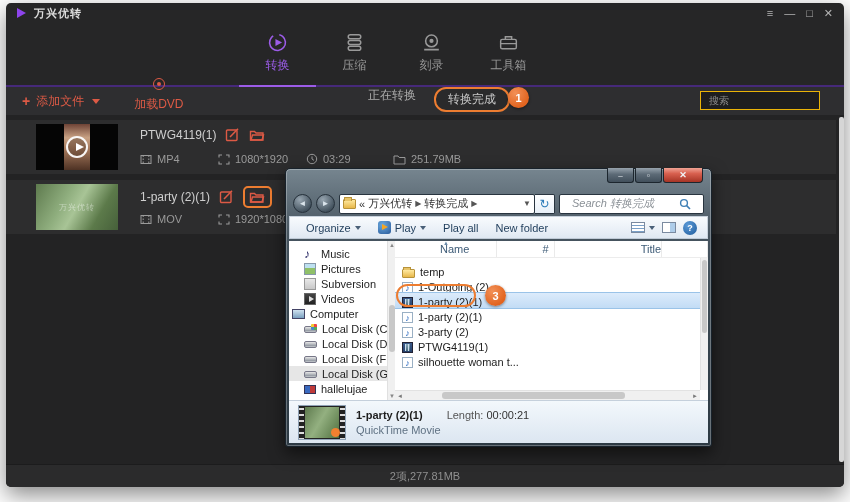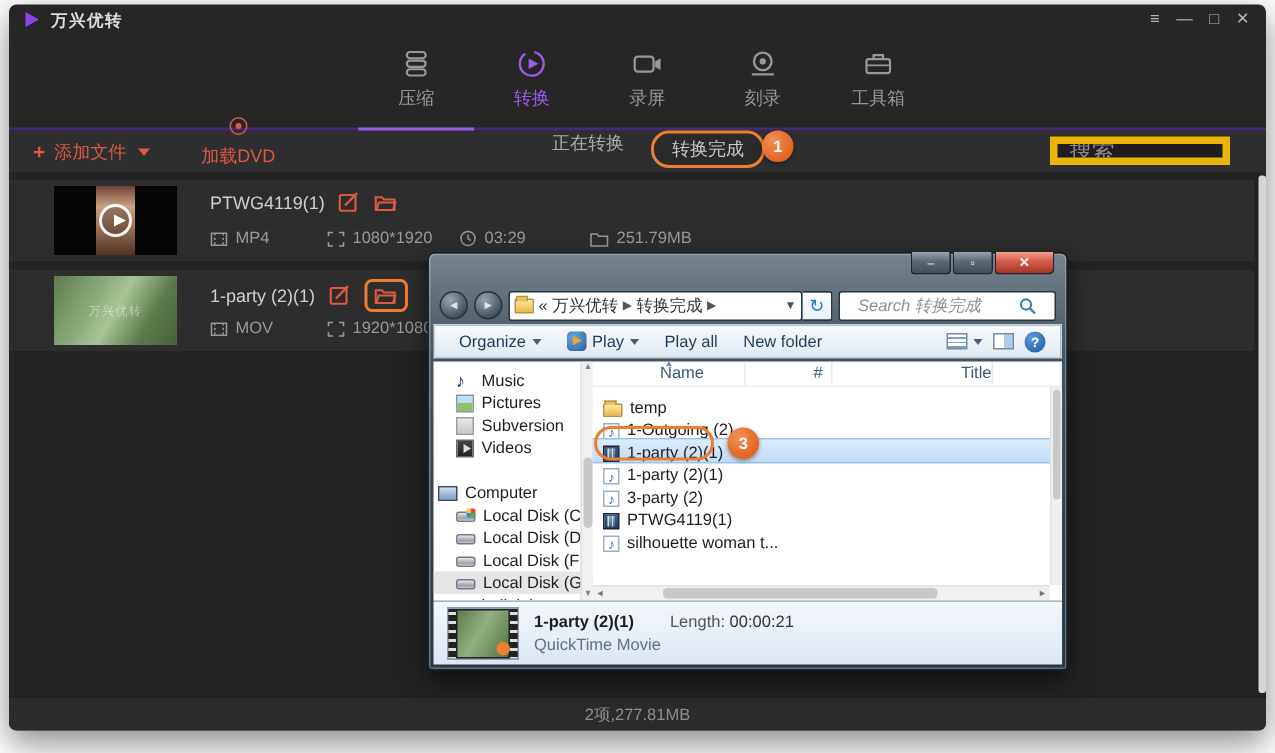--- a/index.html
+++ b/index.html
@@ -26,21 +26,21 @@
   .tb-btn { display:flex; align-items:center; gap:6px; color:#dd5a45; font-size:12px; margin-left:16px; cursor:pointer; }
   .tb-btn .plus { font-size:14px; font-weight:bold; }
   .caret { width:0; height:0; border-left:4px solid transparent; border-right:4px solid transparent; border-top:5px solid #dd5a45; margin-left:2px; }
   .dvd-ring { width:12px; height:12px; border:1.5px solid #dd5a45; border-radius:50%; position:relative; }
   .dvd-ring::after { content:""; position:absolute; left:50%; top:50%; width:4px; height:4px; margin:-2px 0 0 -2px; background:#dd5a45; border-radius:50%; }
   .status-tabs { position:absolute; left:352px; top:0; height:28px; display:flex; align-items:flex-start; gap:8px; }
   .tab-converting { color:#adadad; font-size:12px; padding:0 10px; cursor:pointer; }
   .tab-finished { color:#c9c9c9; font-size:12px; border:2px solid #ed7d31; border-radius:12px; padding:2px 12px; background:#2a2a2b; cursor:pointer; }
   .step-badge { width:21px; height:21px; border-radius:50%; background:radial-gradient(circle at 35% 30%, #f29057, #e2641f 70%); color:#fff; font-size:11px; font-weight:bold; display:flex; align-items:center; justify-content:center; box-shadow:0 1px 3px rgba(0,0,0,.45); }
   .badge-1 { margin-left:-10px; position:relative; z-index:1; }
-  .search-box { position:absolute; right:24px; top:4px; width:120px; height:19px; background:#1e1e1f; border:5px solid #eab308; color:#9a9a9a; font-size:15px; padding:0 8px; outline:none; font-family:"Liberation Sans",sans-serif; }
+  .search-box { position:absolute; right:24px; top:4px; width:120px; height:19px; background:#1e1e1f; border:1px solid #eab308; color:#9a9a9a; font-size:10px; padding:0 8px; outline:none; font-family:"Liberation Sans",sans-serif; }
   .search-box::placeholder { color:#8d8d8d; opacity:1; }
 
   .content { position:absolute; top:112px; bottom:23px; left:0; right:0; background:#232324; }
   .content-close { position:absolute; top:3px; right:10px; color:#9a9a9a; font-size:13px; cursor:pointer; }
   .content-scroll { position:absolute; top:2px; bottom:2px; right:0; width:5px; background:#d6d6d6; border-radius:2px; }
   .file-row { position:absolute; left:0; right:8px; height:54px; background:#2d2d2e; display:flex; align-items:center; padding-left:30px; }
   .row-1 { top:5px; } .row-2 { top:65px; }
   .thumb { width:82px; height:46px; margin-right:20px; position:relative; flex:0 0 auto; }
   .thumb-dark { background:#050505; }
   .thumb-strip { position:absolute; left:50%; top:0; bottom:0; width:26px; transform:translateX(-50%); background:linear-gradient(180deg,#6e4336,#c9a284 30%,#a5795c 55%,#4e3224); }
@@ -84,21 +84,21 @@
   .play-ico { width:13px; height:13px; border-radius:3px; background:radial-gradient(circle at 35% 30%, #6aaae0, #2a5a9a); position:relative; }
   .play-ico::after { content:""; position:absolute; left:4.5px; top:3px; border-left:6px solid #f5a623; border-top:3.5px solid transparent; border-bottom:3.5px solid transparent; }
   .tbx-right { margin-left:auto; display:flex; align-items:center; gap:7px; }
   .listview-ico { width:14px; height:11px; border:1px solid #7a8aa0; background:repeating-linear-gradient(#fff 0 2px, #7aa0c8 2px 3px); }
   .pane-ico { width:14px; height:11px; border:1px solid #7a8aa0; background:linear-gradient(90deg,#fff 55%,#aecdea 55%); }
   .help-ico { width:14px; height:14px; border-radius:50%; background:radial-gradient(circle at 35% 30%, #5a9ad8, #1e5a9a); color:#fff; font-size:9px; font-weight:bold; text-align:center; line-height:14px; }
 
   .ex-body { position:absolute; top:72px; bottom:46px; left:3px; right:3px; background:#fff; display:flex; overflow:hidden; }
   .ex-sidebar { width:106px; position:relative; padding-top:5px; font-size:11px; color:#1e1e1e; flex:0 0 auto; }
   .sb-item { height:15px; display:flex; align-items:center; gap:5px; padding-left:15px; cursor:pointer; white-space:nowrap; }
-  .sb-item.group { padding-left:3px; margin-top:15px; }
+  .sb-item.group { padding-left:3px; }
   .sb-item.selected { background:#e6e6e6; }
   .sb-ico { width:12px; height:12px; flex:0 0 auto; position:relative; }
   .i-music { color:#2a2a66; font-size:12px; line-height:12px; }
   .i-pictures { background:linear-gradient(#bde0f0 45%,#8fc068 45%); border:1px solid #8899aa; }
   .i-subversion { background:linear-gradient(#e8e8e8,#c8c8c8); border:1px solid #999; }
   .i-videos { background:linear-gradient(#444,#222); border:1px solid #666; }
   .i-videos::after { content:""; position:absolute; left:3.5px; top:2.5px; border-left:5px solid #ddd; border-top:3px solid transparent; border-bottom:3px solid transparent; }
   .i-computer { width:13px; height:10px; background:linear-gradient(#cfe2f0,#7aa0c0); border:1px solid #446; margin-top:1px; }
   .i-disk { width:13px; height:7px; background:linear-gradient(#e8e8e8,#9aa0a8 70%,#c8ccd0); border:1px solid #778; border-radius:2px; margin-top:2px; }
   .i-disk-c::after { content:""; position:absolute; right:-1px; top:-3px; width:6px; height:6px; background:conic-gradient(#e44 0 25%, #5a5 0 50%, #48c 0 75%, #ec3 0); border-radius:1px; }
@@ -156,41 +156,34 @@
     <div class="win-controls">
       <span>≡</span>
       <span>—</span>
       <span>□</span>
       <span>✕</span>
     </div>
   </div>
 
   <div class="navbar">
     <div class="nav-tabs">
+      <div class="nav-tab active">
+        <svg width="23" height="23" viewBox="0 0 22 22">
+            <circle cx="11" cy="11" r="7.6" fill="none" stroke="currentColor" stroke-width="1.5" stroke-dasharray="26 6" transform="rotate(40 11 11)"></circle>
+            <polygon points="9,7.6 15.4,11 9,14.4" fill="currentColor"></polygon>
+          </svg>
+        <span>转换</span>
+      </div>
       <div class="nav-tab">
         <svg width="23" height="23" viewBox="0 0 22 22">
             <rect x="5" y="3.5" width="12" height="4" rx="2" fill="none" stroke="currentColor" stroke-width="1.4"></rect>
             <rect x="5" y="9" width="12" height="4" rx="2" fill="none" stroke="currentColor" stroke-width="1.4"></rect>
             <rect x="5" y="14.5" width="12" height="4" rx="2" fill="none" stroke="currentColor" stroke-width="1.4"></rect>
           </svg>
         <span>压缩</span>
-      </div>
-      <div class="nav-tab active">
-        <svg width="23" height="23" viewBox="0 0 22 22">
-            <circle cx="11" cy="11" r="7.6" fill="none" stroke="currentColor" stroke-width="1.5" stroke-dasharray="26 6" transform="rotate(40 11 11)"></circle>
-            <polygon points="9,7.6 15.4,11 9,14.4" fill="currentColor"></polygon>
-          </svg>
-        <span>转换</span>
-      </div>
-      <div class="nav-tab">
-        <svg width="23" height="23" viewBox="0 0 22 22">
-            <rect x="3" y="6.5" width="12" height="9.5" rx="2" fill="none" stroke="currentColor" stroke-width="1.4"></rect>
-            <polygon points="16,9.5 19.5,7.5 19.5,15 16,13" fill="currentColor"></polygon>
-          </svg>
-        <span>录屏</span>
       </div>
       <div class="nav-tab">
         <svg width="23" height="23" viewBox="0 0 22 22">
             <circle cx="11" cy="9.5" r="5.6" fill="none" stroke="currentColor" stroke-width="1.5"></circle>
             <circle cx="11" cy="9.5" r="2" fill="currentColor"></circle>
             <line x1="4" y1="17.8" x2="18" y2="17.8" stroke="currentColor" stroke-width="1.5"></line>
           </svg>
         <span>刻录</span>
       </div>
       <div class="nav-tab">

